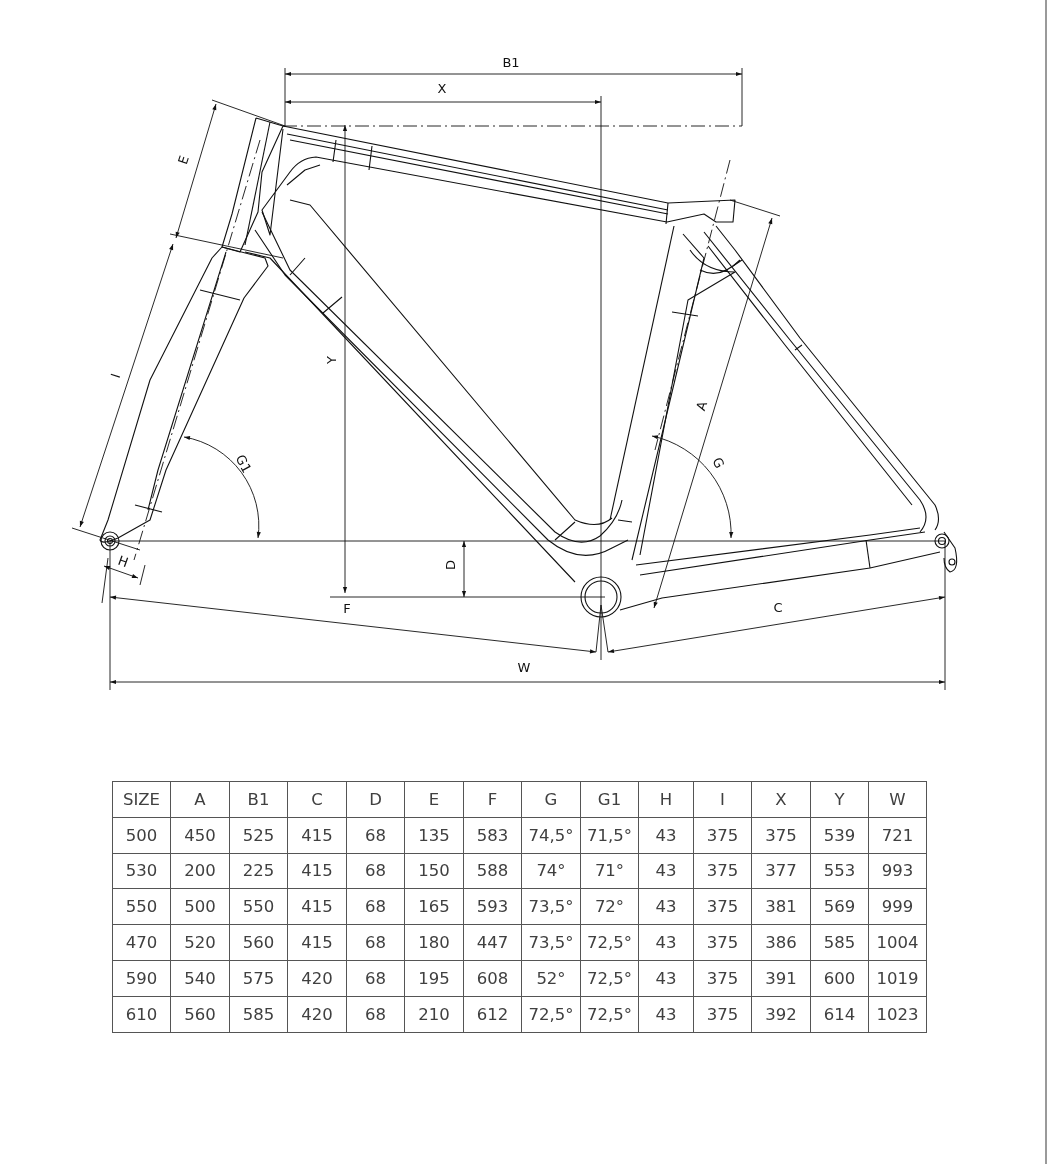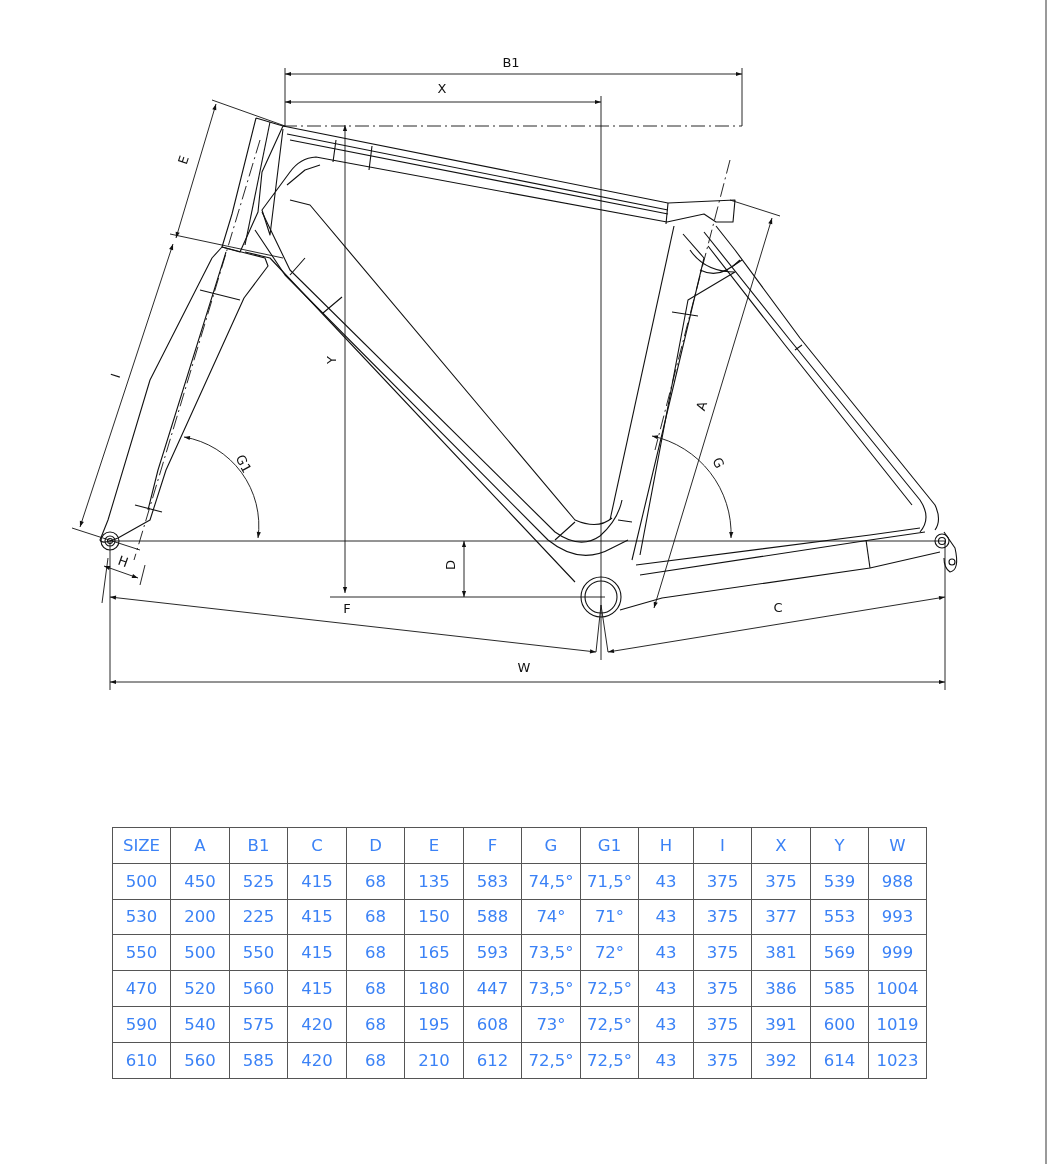--- a/index.html
+++ b/index.html
@@ -10,23 +10,23 @@
   .page-edge {
     position: absolute; left: 1045px; top: 0; width: 2px; height: 1164px;
     background: #9a9a9a;
   }
   .drawing { position: absolute; left: 0; top: 0; width: 1048px; height: 720px; }
   .drawing svg { width: 1048px; height: 720px; display: block; }
   .dim-label {
     font-family: "DejaVu Sans", sans-serif; font-size: 13px; fill: #111;
   }
   .geo-table {
-    position: absolute; left: 112px; top: 827px;
+    position: absolute; left: 112px; top: 781px;
     border-collapse: collapse; table-layout: fixed;
-    font-family: "DejaVu Sans", sans-serif; font-size: 16.5px; color: #3b82f6;
+    font-family: "DejaVu Sans", sans-serif; font-size: 16.5px; color: #404040;
   }
   .geo-table th, .geo-table td {
     border: 1.2px solid #555; height: 34.8px; padding: 0;
     text-align: center; font-weight: normal; white-space: nowrap;
   }
 </style>
 </head>
 <body>
 
 <div class="page-edge"></div>
@@ -201,21 +201,21 @@
         <td>415</td>
         <td>68</td>
         <td>135</td>
         <td>583</td>
         <td>74,5°</td>
         <td>71,5°</td>
         <td>43</td>
         <td>375</td>
         <td>375</td>
         <td>539</td>
-        <td>988</td>
+        <td>721</td>
       </tr>
       <tr>
         <td>530</td>
         <td>200</td>
         <td>225</td>
         <td>415</td>
         <td>68</td>
         <td>150</td>
         <td>588</td>
         <td>74°</td>
@@ -259,21 +259,21 @@
         <td>1004</td>
       </tr>
       <tr>
         <td>590</td>
         <td>540</td>
         <td>575</td>
         <td>420</td>
         <td>68</td>
         <td>195</td>
         <td>608</td>
-        <td>73°</td>
+        <td>52°</td>
         <td>72,5°</td>
         <td>43</td>
         <td>375</td>
         <td>391</td>
         <td>600</td>
         <td>1019</td>
       </tr>
       <tr>
         <td>610</td>
         <td>560</td>

